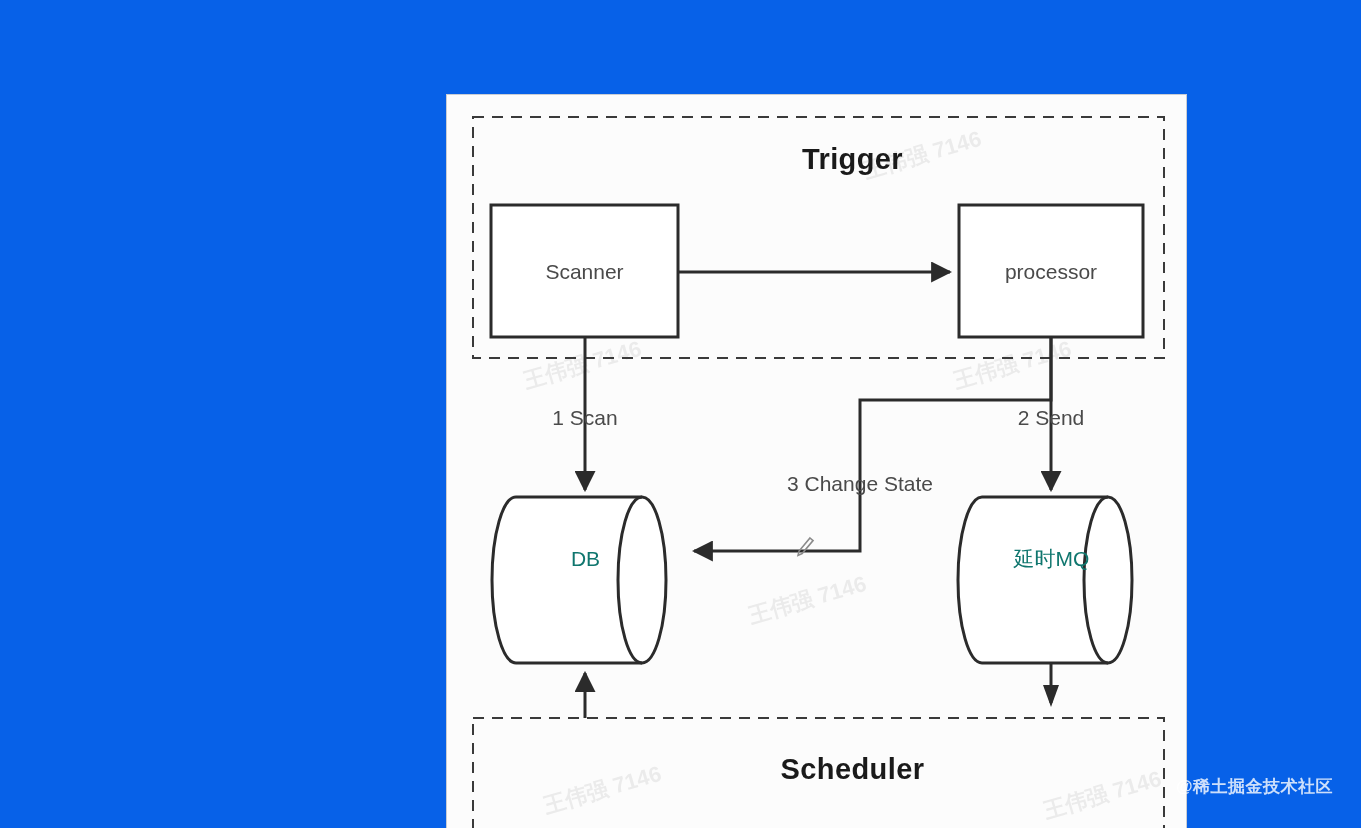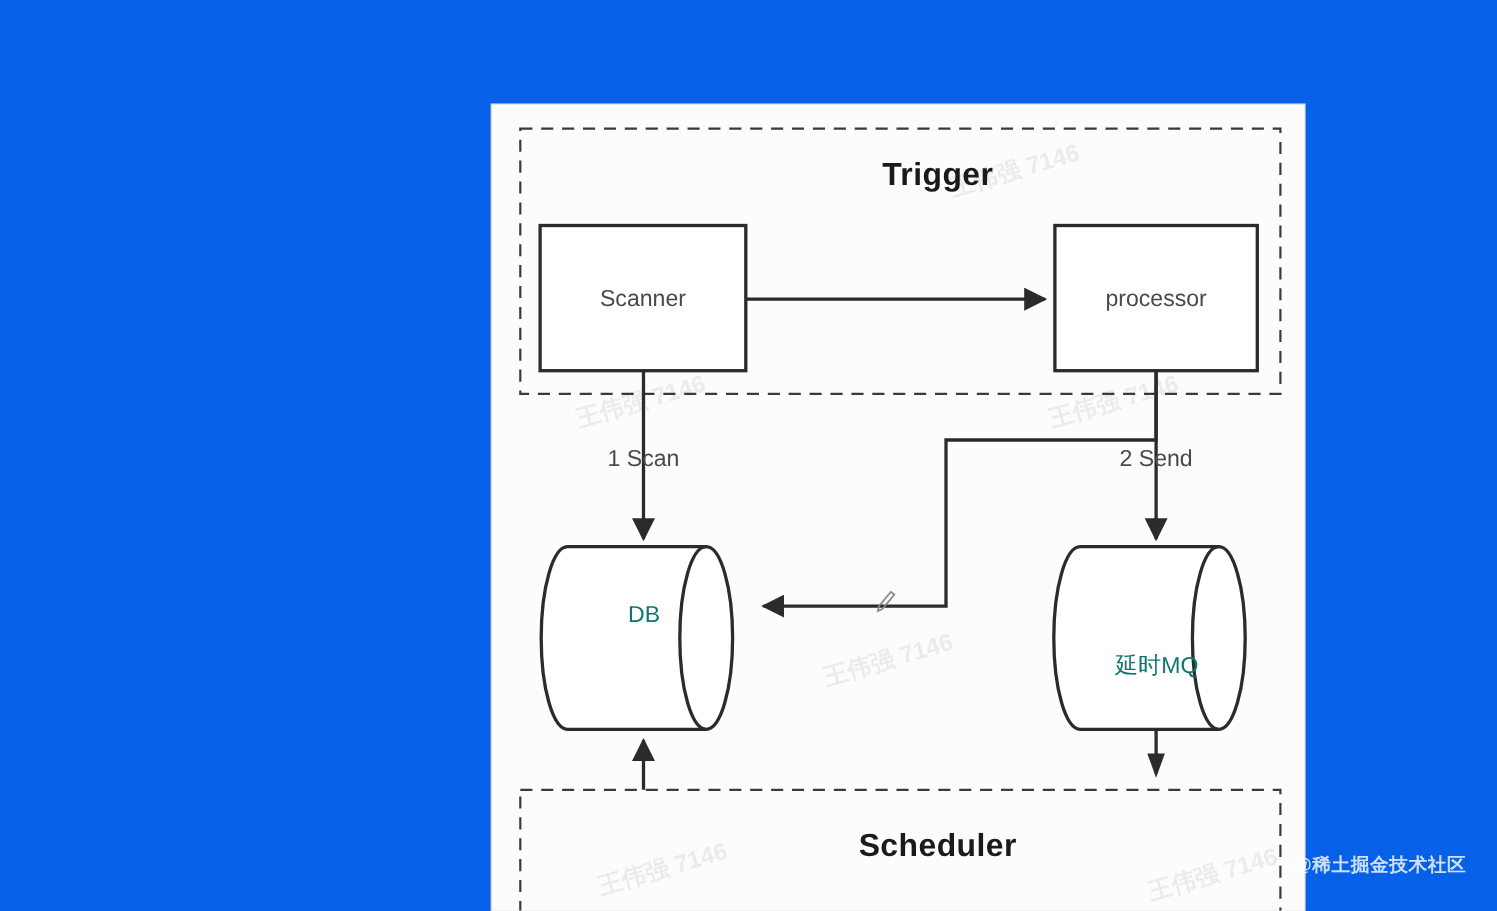--- a/index.html
+++ b/index.html
@@ -167,24 +167,25 @@
     <div class="dlabel grouptitle" style="left:0; top:48px; width:739px; text-align:center;">Trigger</div>
 
     <div class="dlabel grouptitle" style="left:0; top:658px; width:739px; text-align:center;">Scheduler</div>
 
     <div class="dlabel boxlabel" style="left:44px; top:165px; width:187px; text-align:center;">Scanner</div>
 
     <div class="dlabel boxlabel" style="left:512px; top:165px; width:184px; text-align:center;">processor</div>
 
     <div class="dlabel cyl-label" style="left:45px; top:452px; width:187px; text-align:center;">DB</div>
 
-    <div class="dlabel cyl-label" style="left:511px; top:450px; width:187px; text-align:center;margin-top:46px;">延时MQ</div>
+    <div class="dlabel cyl-label" style="left:511px; top:450px; width:187px; text-align:center;">延时MQ</div>
 
     <div class="dlabel edgelabel" style="left:38px; top:311px; width:200px; text-align:center;">1 Scan</div>
 
     <div class="dlabel edgelabel" style="left:504px; top:311px; width:200px; text-align:center;">2 Send</div>
 
+    <div class="dlabel edgelabel" style="left:188px; top:377px; width:450px; text-align:center;">3 Change State</div>
 
   </div>
 
   <div id="corner-watermark">@稀土掘金技术社区</div>
 
 </div>
 
 </body></html>

